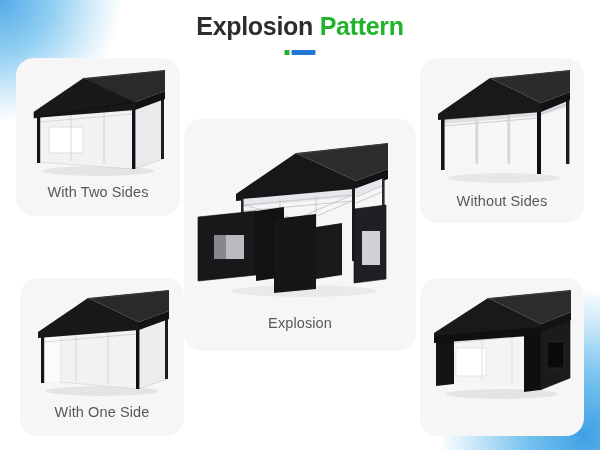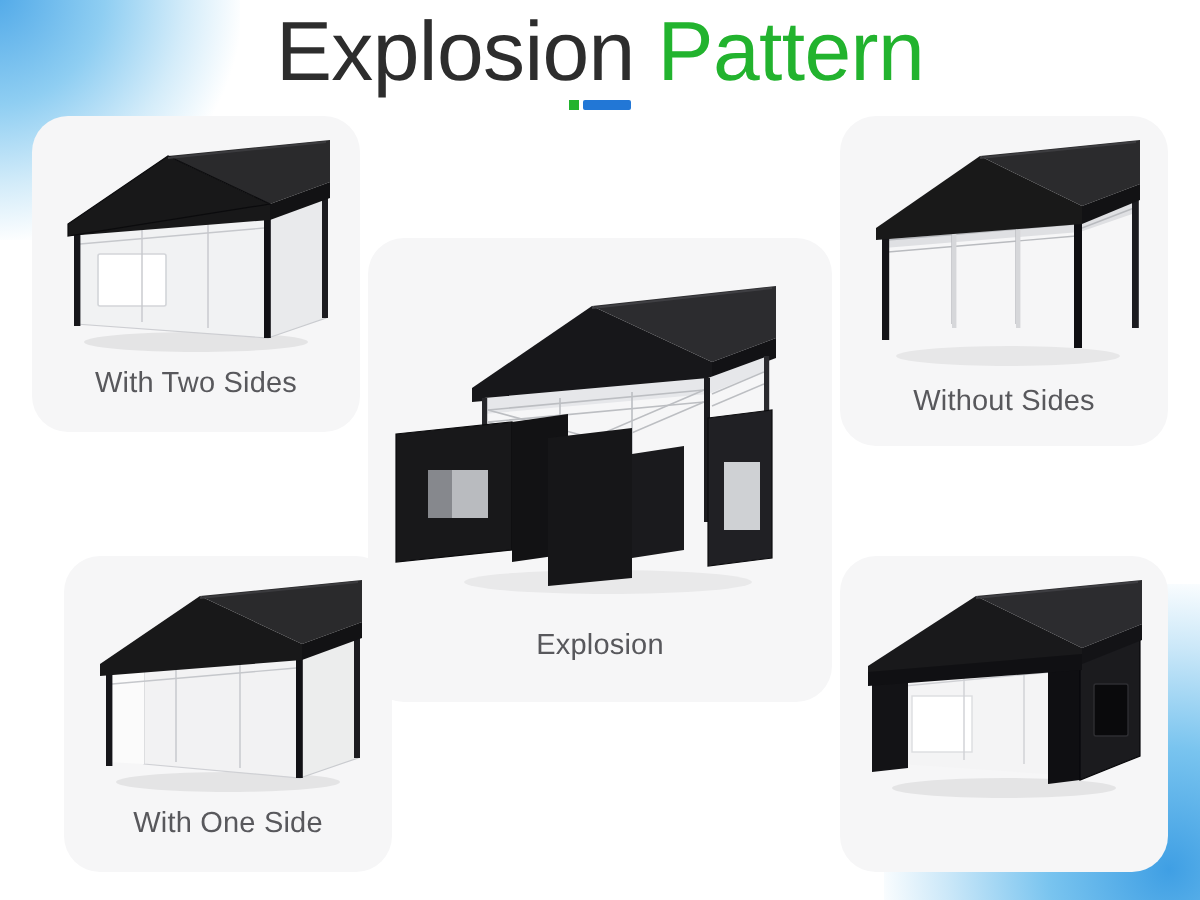--- a/index.html
+++ b/index.html
@@ -26,21 +26,21 @@
   }
   .glow-br {
     right:-72px; bottom:-72px; width:230px; height:230px;
     background:radial-gradient(circle at 62% 62%, #3f9fe4 0%, #79c4ef 30%, rgba(168,216,244,0.6) 55%, rgba(255,255,255,0) 73%);
   }
 
   
   .heading {
     position:absolute; left:0; top:8px; width:600px;
     text-align:center;
-    font-size:42px; font-weight:normal; letter-spacing:-0.3px;
+    font-size:25px; font-weight:bold; letter-spacing:-0.3px;
     line-height:36px;
     white-space:nowrap;
   }
   .heading .w1 { color:#2d2d2d; }
   .heading .w2 { color:#22b32e; }
 
   .accent {
     position:absolute; left:50%; top:50px;
     transform:translateX(-50%);
     display:flex; align-items:center; gap:2px;
@@ -59,21 +59,21 @@
     position:absolute; left:0; right:0;
     text-align:center;
     color:#58585c;
     font-size:14.5px;
     letter-spacing:0.1px;
     white-space:nowrap;
   }
 
   #card-two-sides   { left:16px;  top:58px;  width:164px; height:158px; }
   #card-no-sides    { left:420px; top:58px;  width:164px; height:165px; }
-  #card-one-side    { left:32px;  top:278px; width:164px; height:158px; }
+  #card-one-side    { left:20px;  top:278px; width:164px; height:158px; }
   #card-door-open   { left:420px; top:278px; width:164px; height:158px; }
   #card-explosion   { left:184px; top:119px; width:232px; height:232px; }
 
   #card-two-sides  .cap { top:126px; }
   #card-no-sides   .cap { top:135px; }
   #card-one-side   .cap { top:126px; }
   #card-door-open  .cap { top:126px; }
   #card-explosion  .cap { top:196px; font-size:14.5px; }
 
   svg { display:block; overflow:visible; }

